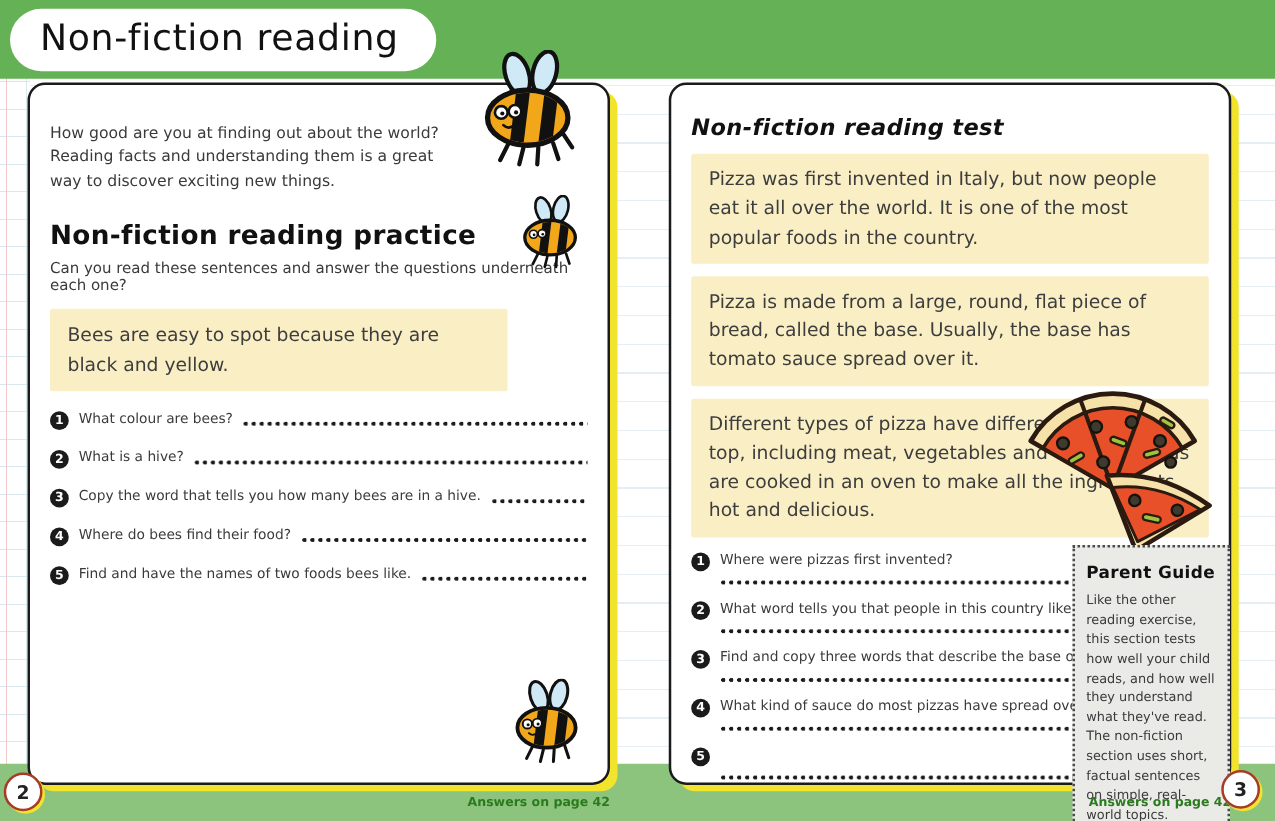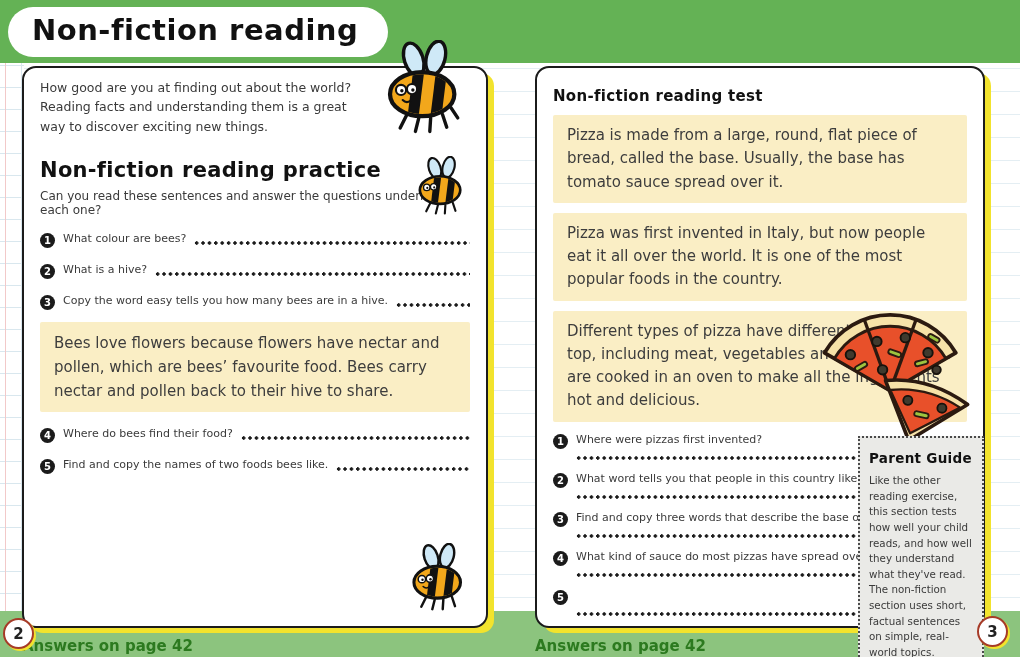--- a/index.html
+++ b/index.html
@@ -15,30 +15,30 @@
       repeating-linear-gradient(to bottom, transparent 0 21px, #d9e7ee 21px 22px),
       repeating-linear-gradient(to right, transparent 0 21px, #d9e7ee 21px 22px),
       #ffffff; }
 
   .band { position:absolute; left:0; width:1020px; }
   .band.top { top:0; height:63px; background:#64b255; }
   .band.bottom { top:611px; height:46px; background:#8cc47e; }
 
   .title-pill { position:absolute; left:8px; top:7px; height:50px; background:#ffffff;
     border-radius:28px; display:flex; align-items:center; padding:0 30px 4px 24px; z-index:4; }
-  .title-pill span { font-size:29px; font-weight:700; letter-spacing:0.5px; color:#111; }
+  .title-pill span { font-size:29px; font-weight:400; letter-spacing:0.5px; color:#111; }
 
   .panel { position:absolute; top:66px; background:#fff; border:2.5px solid #1b1b1b;
-    border-radius:14px; box-shadow:7px 6px 0 -1px #f2e32d; z-index:1; padding:6px 16px 10px 16px; overflow:hidden; }
+    border-radius:14px; box-shadow:7px 6px 0 -1px #f2e32d; z-index:1; padding:24px 16px 10px 16px; overflow:hidden; }
   .panel.left  { left:22px;  width:466px; height:562px; }
   .panel.right { left:535px; width:450px; height:562px; }
 
   .intro { font-size:12.5px; line-height:1.55; max-width:335px; margin-top:4px; }
   .phead { font-size:21px; font-weight:800; color:#111; margin-top:22px; letter-spacing:0.3px; }
-  .phead.right-h { margin-top:13px; font-size:15px; }
+  .phead.right-h { margin-top:0; font-size:18px;font-style:italic; }
   .sub { font-size:12px; margin-top:7px; }
 
   .passage { background:#faeec5; border-radius:2px; padding:9px 14px; font-size:15px;
     line-height:1.6; margin-top:12px; color:#3d3d3d; }
   .passage.narrow { max-width:366px; }
   .panel.right .passage { margin-top:10px; line-height:1.55; }
 
   .qrow { display:flex; align-items:flex-start; margin-top:15px; gap:8px; }
   .panel.right .qrow { margin-top:11px; }
   .qnum { width:15px; height:15px; border-radius:50%; background:#1b1b1b; color:#fff;
@@ -56,21 +56,21 @@
   .bee-small { left:406px; top:156px; width:66px; }
   .bee-bottom{ left:398px; top:543px; width:76px; }
   .pizza-fan { left:822px; top:296px; width:142px; }
   .pizza-slice { left:876px; top:378px; width:100px; transform:rotate(4deg); }
 
   .parent-guide { position:absolute; left:858px; top:436px; width:126px; height:260px;
     background:#eaeae7; border:2px dotted #4a4a4a; z-index:2; padding:12px 9px 0 9px; }
   .pg-title { font-size:13.5px; font-weight:800; color:#111; letter-spacing:0.3px; }
   .pg-body { font-size:10.3px; line-height:1.52; margin-top:7px; color:#3a3a3a; }
 
-  .footer-note { position:absolute; top:637px; text-align:left; font-size:15px; font-weight:bold;
+  .footer-note { position:absolute; top:637px; text-align:right; font-size:10px; font-weight:bold;
     color:#2c7a1f; z-index:2; }
   .footer-note.fl { left:22px;  width:466px; }
   .footer-note.fr { left:535px; width:450px; }
 
   .page-circle { position:absolute; width:31px; height:31px; border-radius:50%; background:#fff;
     border:2.5px solid #a63b28; display:flex; align-items:center; justify-content:center;
     font-size:15px; font-weight:bold; color:#222; z-index:3; box-shadow:2px 2px 0 #f2e32d; }
   .page-circle.p2 { left:3px;  top:618px; }
   .page-circle.p3 { left:977px; top:616px; }
 </style>
@@ -85,59 +85,59 @@
 
   <div class="title-pill">
     <span>Non-fiction reading</span>
   </div>
 
   <section class="panel left">
     <p class="intro">How good are you at finding out about the world? Reading facts and understanding them is a great way to discover exciting new things.</p>
     <h2 class="phead">Non-fiction reading practice</h2>
     <p class="sub">Can you read these sentences and answer the questions underneath each one?</p>
 
+    <div class="passage narrow">Bees are easy to spot because they are black and yellow.</div>
 
     <div class="qrow">
       <span class="qnum">1</span>
       <span class="qlabel">What colour are bees?</span>
       <span class="dots fill"></span>
     </div>
 
 
     <div class="qrow">
       <span class="qnum">2</span>
       <span class="qlabel">What is a hive?</span>
       <span class="dots fill"></span>
     </div>
     <div class="qrow">
       <span class="qnum">3</span>
-      <span class="qlabel">Copy the word easy tells you how many bees are in a hive.</span>
-      <span class="dots fill"></span>
-    </div>
-
-    <div class="passage">Bees love flowers because flowers have nectar and pollen, which are bees’ favourite food. Bees carry nectar and pollen back to their hive to share.</div>
+      <span class="qlabel">Copy the word that tells you how many bees are in a hive.</span>
+      <span class="dots fill"></span>
+    </div>
+
 
     <div class="qrow">
       <span class="qnum">4</span>
       <span class="qlabel">Where do bees find their food?</span>
       <span class="dots fill"></span>
     </div>
     <div class="qrow">
       <span class="qnum">5</span>
-      <span class="qlabel">Find and copy the names of two foods bees like.</span>
+      <span class="qlabel">Find and have the names of two foods bees like.</span>
       <span class="dots fill"></span>
     </div>
 
   </section>
 
   <section class="panel right">
     <h2 class="phead right-h">Non-fiction reading test</h2>
 
+    <div class="passage">Pizza was first invented in Italy, but now people eat it all over the world. It is one of the most popular foods in the country.</div>
     <div class="passage">Pizza is made from a large, round, flat piece of bread, called the base. Usually, the base has tomato sauce spread over it.</div>
-    <div class="passage">Pizza was first invented in Italy, but now people eat it all over the world. It is one of the most popular foods in the country.</div>
     <div class="passage">Different types of pizza have different things on top, including meat, vegetables and cheese. Pizzas are cooked in an oven to make all the ingredients hot and delicious.</div>
 
     <div class="qrow">
       <span class="qnum">1</span>
       <span class="qlabel">Where were pizzas first invented?</span>
     </div>
     <div class="dots dotline"></div>
 
     <div class="qrow">
       <span class="qnum">2</span>

